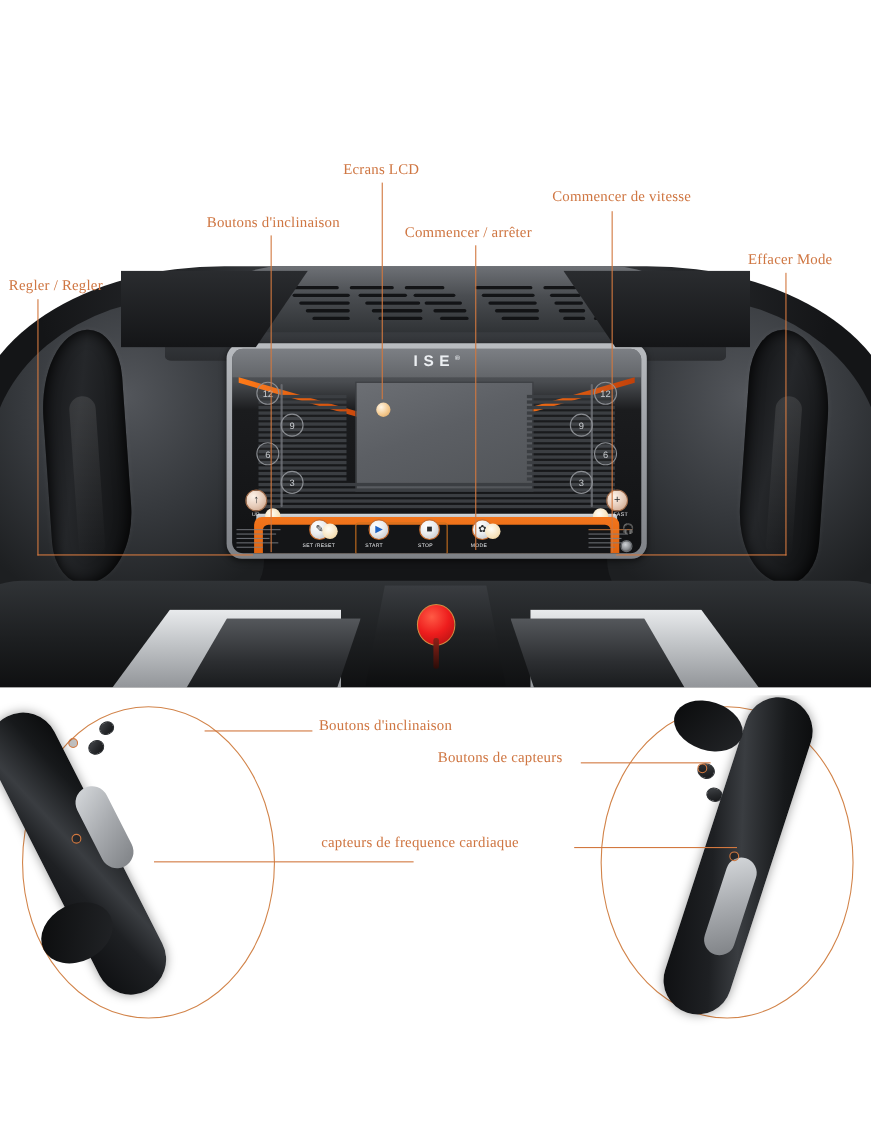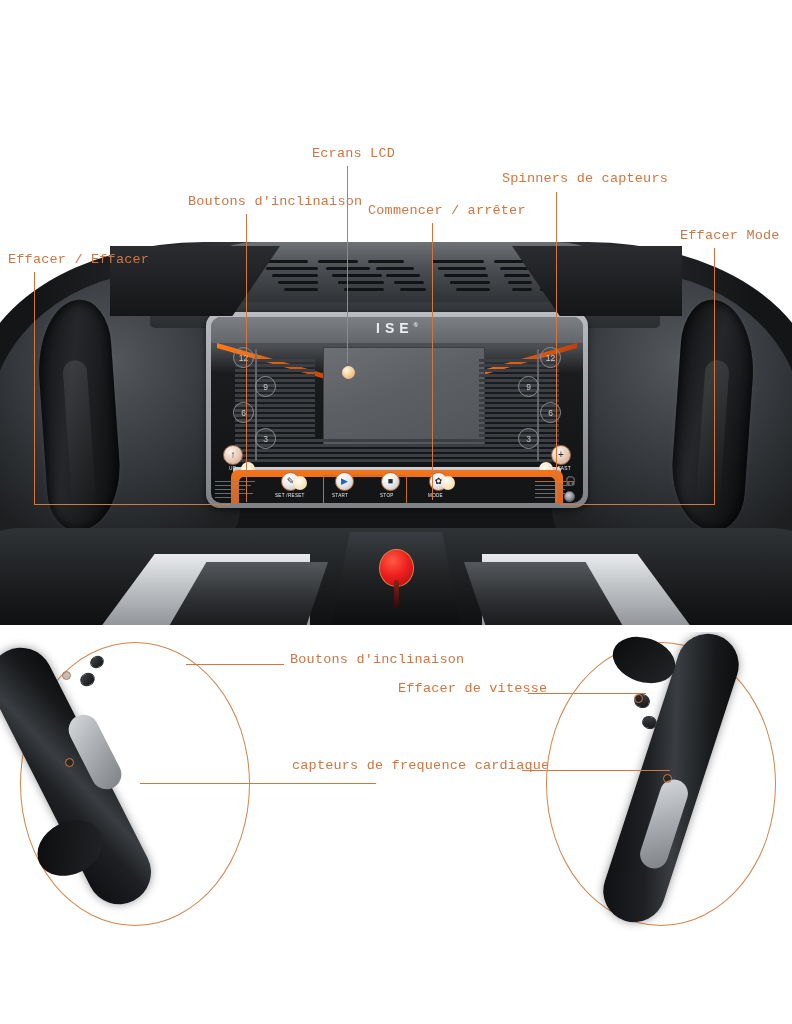--- a/index.html
+++ b/index.html
@@ -16,21 +16,21 @@
     height: 1024px;
     overflow: hidden;
     background: #ffffff;
   }
 
   
   .anno-label {
     position: absolute;
     color: #cf7642;
     font-size: 13.5px;
-    font-family: Liberation Mono, monospace;
+    font-family: Liberation Serif, serif;
     white-space: nowrap;
     letter-spacing: .2px;
   }
 
   
   .lead-v {
     position: absolute;
     width: 1.4px;
     background: #d2783f;
   }
@@ -685,34 +685,34 @@
     <div class="deck right"></div>
     <div class="deck-rail left"></div>
     <div class="deck-rail right"></div>
     <div class="base-wedge left"></div>
     <div class="base-wedge right"></div>
     <div class="motor-cowl"></div>
     <div class="estop"></div>
     <div class="estop-key"></div>
   </div>
 
-  <div class="anno-label" style="left:8px; top:252px;">Effacer / Effacer</div>
+  <div class="anno-label" style="left:8px; top:252px;">Regler / Regler</div>
   <div class="lead-v" style="left:34px; top:272px; height:233px;"></div>
   <div class="lead-h" style="left:34px; top:504px; width:196px;"></div>
 
   <div class="anno-label" style="left:188px; top:194px;">Boutons d'inclinaison</div>
   <div class="lead-v" style="left:246px; top:214px; height:288px;"></div>
 
   <div class="anno-label" style="left:312px; top:146px;">Ecrans LCD</div>
   <div class="lead-v" style="left:347px; top:166px; height:197px;"></div>
 
   <div class="anno-label" style="left:368px; top:203px;">Commencer / arrêter</div>
   <div class="lead-v" style="left:432px; top:223px; height:277px;"></div>
 
-  <div class="anno-label" style="left:502px; top:171px;">Spinners de capteurs</div>
+  <div class="anno-label" style="left:502px; top:171px;">Commencer de vitesse</div>
   <div class="lead-v" style="left:556px; top:192px; height:310px;"></div>
 
   <div class="anno-label" style="left:680px; top:228px;">Effacer Mode</div>
   <div class="lead-v" style="left:714px; top:248px; height:257px;"></div>
   <div class="lead-h" style="left:560px; top:504px; width:155px;"></div>
 
   <div class="photo-divider"></div>
 
   <div class="photo-bottom">
 
@@ -731,21 +731,21 @@
     <div class="hsensor" style="left:650px; top:146px; width:28px; height:92px; border-radius:16px; transform:rotate(18deg);"></div>
     <div class="hkey" style="left:634px; top:62px; width:16px; height:14px; transform:rotate(18deg);"></div>
     <div class="hkey" style="left:642px; top:84px; width:15px; height:13px; transform:rotate(18deg);"></div>
     <div class="hotdot" style="left:634px; top:62px;"></div>
     <div class="hotdot" style="left:663px; top:142px;"></div>
   </div>
 
   <div class="anno-label" style="left:290px; top:652px;">Boutons d'inclinaison</div>
   <div class="lead-h" style="left:186px; top:664px; width:98px;"></div>
 
-  <div class="anno-label" style="left:398px; top:681px;">Effacer de vitesse</div>
+  <div class="anno-label" style="left:398px; top:681px;">Boutons de capteurs</div>
   <div class="lead-h" style="left:528px; top:693px; width:118px;"></div>
 
   <div class="anno-label" style="left:292px; top:758px;">capteurs de frequence cardiaque</div>
   <div class="lead-h" style="left:140px; top:783px; width:236px;"></div>
 
   <div class="lead-h" style="left:522px; top:770px; width:148px;"></div>
 
 </div>
 
 </body></html>

